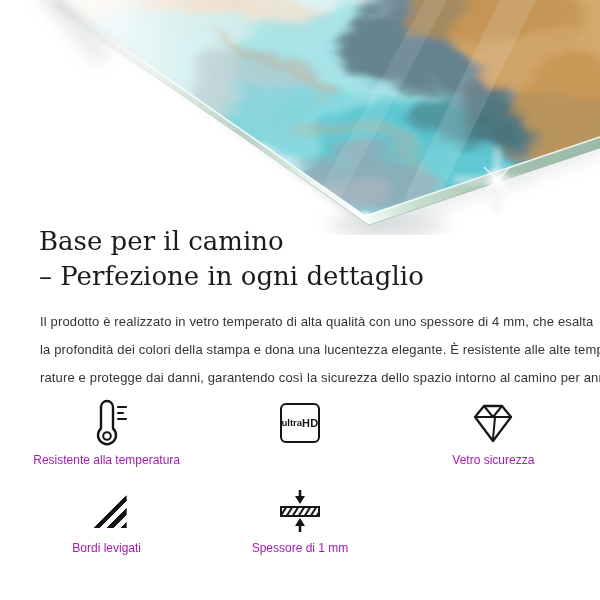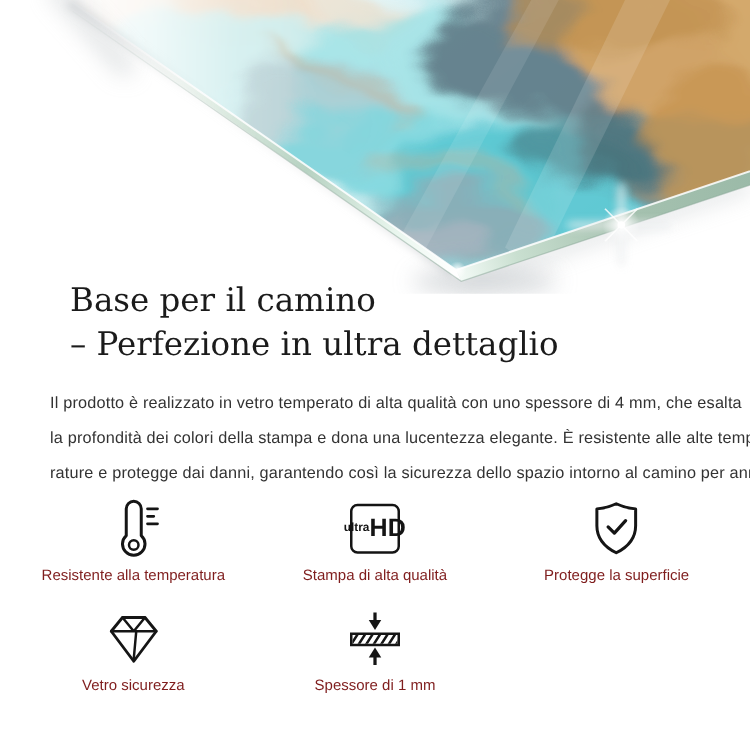--- a/index.html
+++ b/index.html
@@ -1,28 +1,28 @@
 <!DOCTYPE html>
 <html><head>
 <meta charset="utf-8">
 <style>
   html,body{margin:0;padding:0}
   body{width:600px;height:600px;background:#ffffff;font-family:"Liberation Sans",sans-serif;overflow:hidden}
   .page{position:relative;width:600px;height:600px;background:#fff}
   .hero{position:absolute;top:0;left:0;width:600px;height:235px}
   .hero svg{display:block}
-  .title{position:absolute;left:56px;top:224px;font-family:"DejaVu Serif",serif;font-size:26px;line-height:35px;color:#1b1b1b;font-weight:400}
+  .title{position:absolute;left:39px;top:224px;font-family:"DejaVu Serif",serif;font-size:26px;line-height:35px;color:#1b1b1b;font-weight:400}
   .desc{position:absolute;left:40px;top:308px;color:#333333;font-size:13px;line-height:28px;letter-spacing:.15px;white-space:nowrap}
   .features{position:absolute;left:10px;top:396px;width:580px;display:grid;grid-template-columns:repeat(3,1fr)}
   .fcell{height:88px;display:flex;flex-direction:column;align-items:center}
   .ficon{height:54px;display:flex;align-items:center;justify-content:center}
-  .flabel{font-size:12px;color:#7f1d1d;margin-top:3px}
+  .flabel{font-size:12px;color:#a21caf;margin-top:3px}
   .uhd{width:36px;height:36px;border:2.5px solid #141414;border-radius:6px;display:flex;flex-direction:row;align-items:center;justify-content:center;color:#141414;font-weight:bold}
   .uhd .u{font-size:9.5px;line-height:10px}
-  .uhd .h{font-size:20px;line-height:14px;letter-spacing:.3px}
+  .uhd .h{font-size:11px;line-height:14px;letter-spacing:.3px}
   .stripes{width:40px;height:34px;clip-path:polygon(0 100%,100% 4%,100% 100%);background:repeating-linear-gradient(135deg,#141414 0 4.5px,transparent 4.5px 9.5px)}
   .icon-svg{stroke:#151515;fill:none;stroke-width:2.3;stroke-linecap:round;stroke-linejoin:round}
 </style>
 </head>
 <body>
 
 <div class="page">
 
   <div class="hero" aria-label="Pannello in vetro temperato con stampa astratta in inchiostro turchese, grigio e oro, visto in prospettiva con bordo lucido e riflesso luminoso">
     <svg width="600" height="235" viewBox="0 0 600 235">
@@ -141,21 +141,21 @@
         <path d="M-44,0 H44 M0,-33 V34" stroke="#ffffff" stroke-width="2.4" filter="url(#blur4)" opacity="0.95"></path>
         <path d="M-13,-13 L13,13 M-13,13 L13,-13" stroke="#ffffff" stroke-width="1.4" opacity="0.8"></path>
         <circle r="3" fill="#ffffff"></circle>
       </g>
       <circle cx="366" cy="216" r="7" fill="url(#sparkGlow)"></circle>
     </svg>
   </div>
 
   <h1 class="title" style="margin:0">
     <div>Base per il camino</div>
-    <div>– Perfezione in ultra dettaglio</div>
+    <div>– Perfezione in ogni dettaglio</div>
   </h1>
 
   <div class="desc">
     <div>Il prodotto è realizzato in vetro temperato di alta qualità con uno spessore di 4 mm, che esalta</div>
     <div>la profondità dei colori della stampa e dona una lucentezza elegante. È resistente alle alte tempe-</div>
     <div>rature e protegge dai danni, garantendo così la sicurezza dello spazio intorno al camino per anni.</div>
   </div>
 
   <div class="features">
 
@@ -170,43 +170,39 @@
       <div class="flabel">Resistente alla temperatura</div>
     </div>
 
     <div class="fcell">
       <div class="ficon">
         <div class="uhd">
           <span class="u">ultra</span>
           <span class="h">HD</span>
         </div>
       </div>
-      <div class="flabel">Stampa di alta qualità</div>
-    </div>
-
-    <div class="fcell">
-      <div class="ficon">
-        <svg width="46" height="48" viewBox="0 0 46 48" class="icon-svg">
-          <path d="M23,4 C27.5,6.2 33,7.6 38.5,8.1 V21.5 C38.5,32 31.8,38.8 23,43.2 C14.2,38.8 7.5,32 7.5,21.5 V8.1 C13,7.6 18.5,6.2 23,4 Z" stroke-width="2.4"></path>
-          <path d="M16.5,22.5 L21.5,27.5 L30.5,17.5" stroke-width="2.6"></path>
-        </svg>
-      </div>
-      <div class="flabel">Protegge la superficie</div>
-    </div>
+    </div>
+
 
     <div class="fcell">
       <div class="ficon">
         <svg width="50" height="42" viewBox="0 0 50 42" class="icon-svg">
           <path d="M7,15 L16,4 H34 L43,15 L25,39 Z" stroke-width="2.3"></path>
           <path d="M7,15 H43 M16,4 L25,15 L34,4 M27,15 L25,37" stroke-width="2"></path>
         </svg>
       </div>
       <div class="flabel">Vetro sicurezza</div>
     </div>
 
+    <div class="fcell">
+      <div class="ficon">
+        <div class="stripes"></div>
+      </div>
+      <div class="flabel">Bordi levigati</div>
+    </div>
 
     <div class="fcell">
       <div class="ficon">
         <svg width="44" height="46" viewBox="0 0 44 46">
           <g stroke="#151515" stroke-width="2" fill="none">
             <rect x="3" y="19" width="38" height="9"></rect>
             <g clip-path="url(#barClipDup)">
               <path d="M2,29 l7,-11 M8,29 l7,-11 M14,29 l7,-11 M20,29 l7,-11 M26,29 l7,-11 M32,29 l7,-11 M38,29 l7,-11"></path>
             </g>
           </g>

